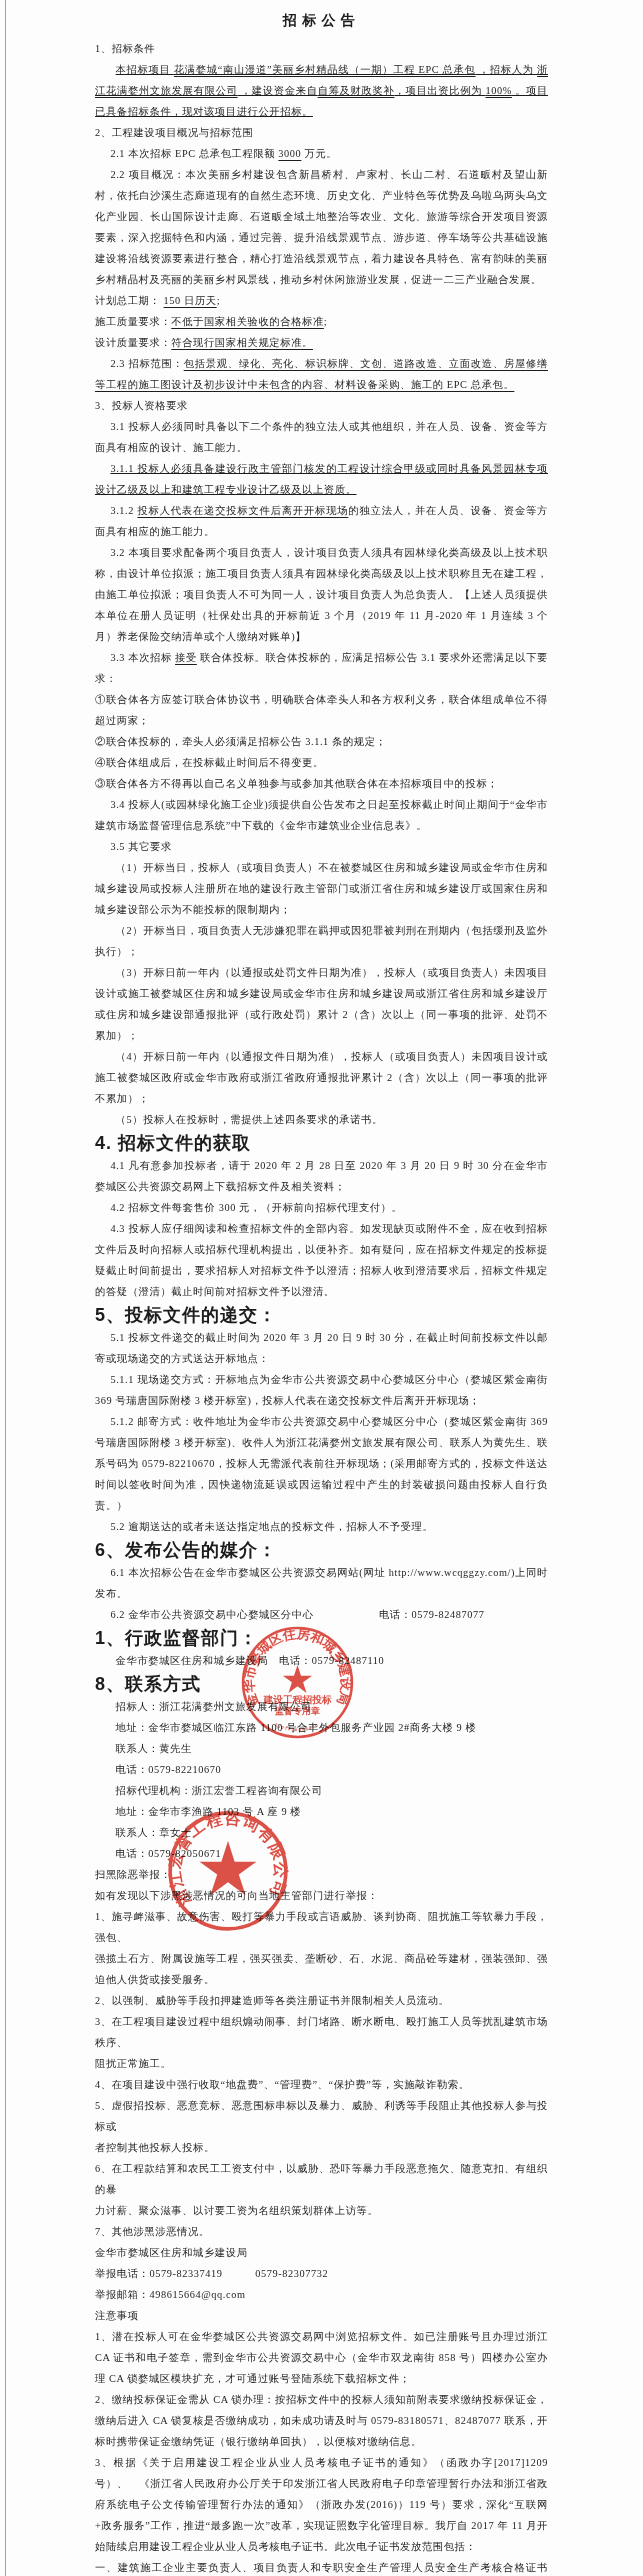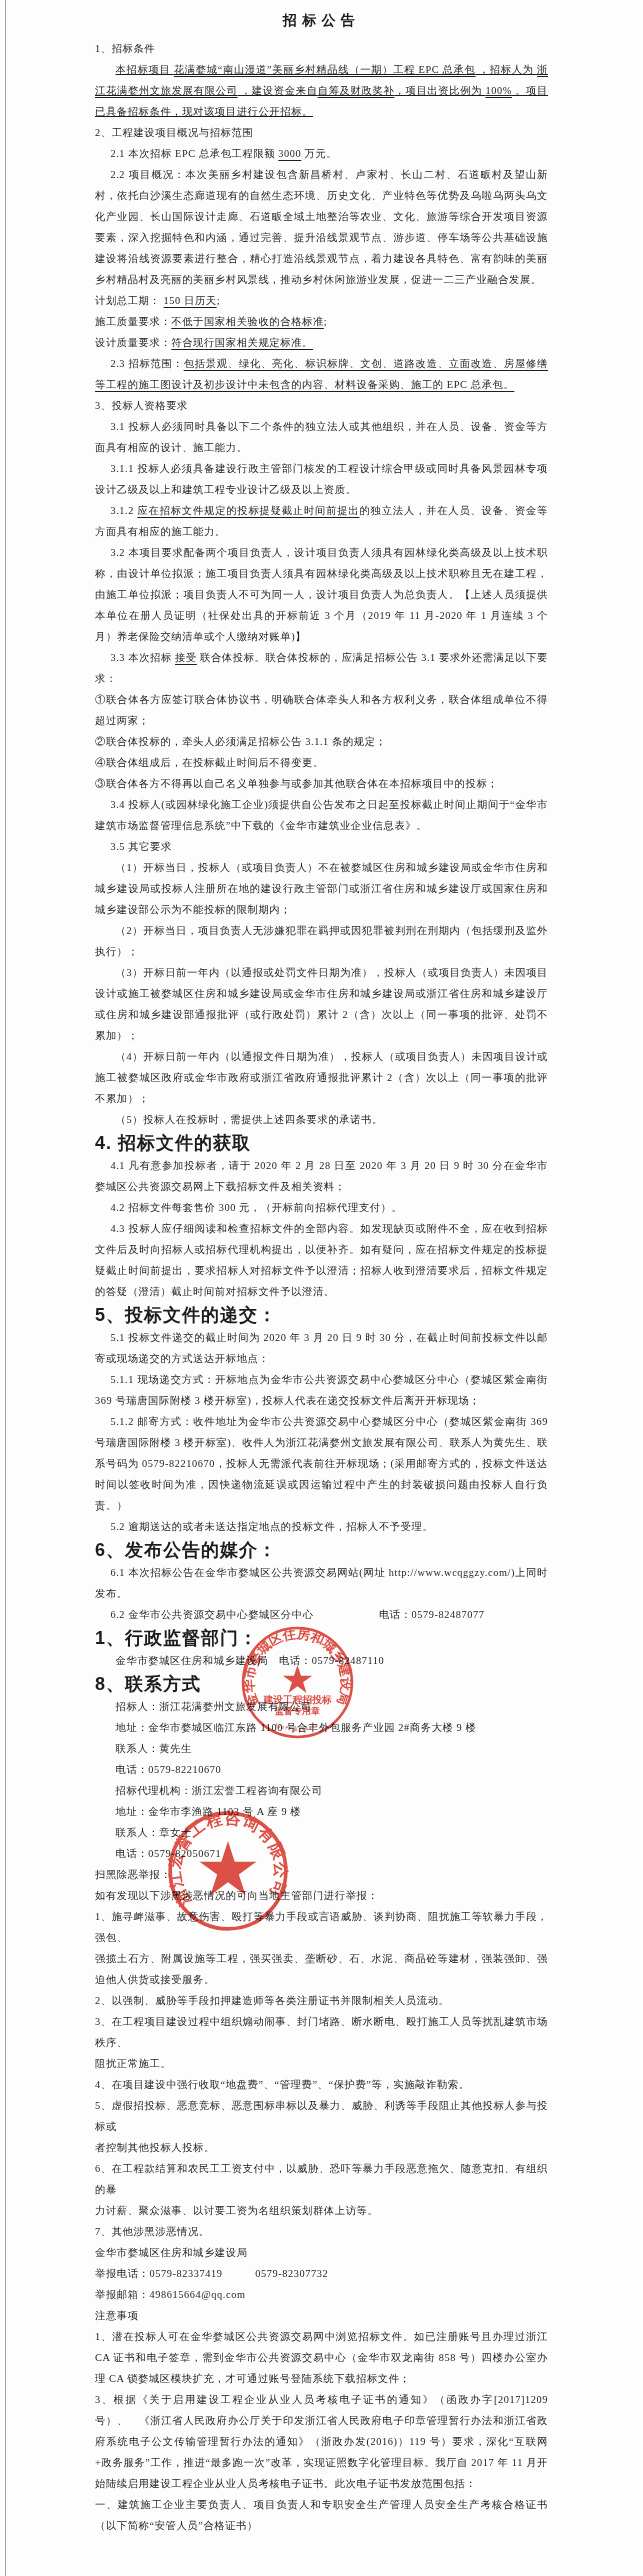--- a/index.html
+++ b/index.html
@@ -46,22 +46,22 @@
       <p class="p" style="text-indent: 2em; text-decoration: underline;"><span>本招标项目 </span><span class="u">花满婺城“南山漫道”美丽乡村精品线（一期）工程 EPC 总承包</span><span> ，招标人为 </span><span class="u">浙江花满婺州文旅发展有限公司</span><span> ，建设资金来自</span><span class="u">自筹及财政奖补</span><span>，项目出资比例为 </span><span class="u">100%</span><span> 。项目已具备招标条件，现对该项目进行公开招标。</span></p>
       <p class="s"><span>2、工程建设项目概况与招标范围</span></p>
       <p class="p" style="text-indent: 1.5em;"><span>2.1 本次招标 EPC 总承包工程限额 </span><span class="u">3000</span><span> 万元。</span></p>
       <p class="p" style="text-indent: 1.5em;"><span>2.2 项目概况：本次美丽乡村建设包含新昌桥村、卢家村、长山二村、石道畈村及望山新村，依托白沙溪生态廊道现有的自然生态环境、历史文化、产业特色等优势及乌啦乌两头乌文化产业园、长山国际设计走廊、石道畈全域土地整治等农业、文化、旅游等综合开发项目资源要素，深入挖掘特色和内涵，通过完善、提升沿线景观节点、游步道、停车场等公共基础设施建设将沿线资源要素进行整合，精心打造沿线景观节点，着力建设各具特色、富有韵味的美丽乡村精品村及亮丽的美丽乡村风景线，推动乡村休闲旅游业发展，促进一二三产业融合发展。</span></p>
       <p class="p"><span>计划总工期： </span><span class="u">150 日历天</span><span>;</span></p>
       <p class="p"><span>施工质量要求：</span><span class="u">不低于国家相关验收的合格标准</span><span>;</span></p>
       <p class="p"><span>设计质量要求：</span><span class="u">符合现行国家相关规定标准。</span></p>
       <p class="p" style="text-indent: 1.5em;"><span>2.3 招标范围：</span><span class="u">包括景观、绿化、亮化、标识标牌、文创、道路改造、立面改造、房屋修缮等工程的施工图设计及初步设计中未包含的内容、材料设备采购、施工的 EPC 总承包。</span></p>
       <p class="s"><span>3、投标人资格要求</span></p>
       <p class="p" style="text-indent: 1.5em;"><span>3.1 投标人必须同时具备以下二个条件的独立法人或其他组织，并在人员、设备、资金等方面具有相应的设计、施工能力。</span></p>
-      <p class="p" style="text-indent: 1.5em;"><span>3.1.1 投标人必须具备建设行政主管部门核发的工程设计综合甲级或同时具备风景园林专项设计乙级及以上和建筑工程专业设计乙级及以上资质。</span></p>
-      <p class="p" style="text-indent: 1.5em;"><span>3.1.2 </span><span class="u">应在招标文件规定的投标提疑截止时间前提出</span><span>的独立法人，并在人员、设备、资金等方面具有相应的施工能力。</span></p>
+      <p class="p" style="text-indent: 1.5em; text-decoration: underline;"><span>3.1.1 投标人必须具备建设行政主管部门核发的工程设计综合甲级或同时具备风景园林专项设计乙级及以上和建筑工程专业设计乙级及以上资质。</span></p>
+      <p class="p" style="text-indent: 1.5em;"><span>3.1.2 </span><span class="u">投标人代表在递交投标文件后离开开标现场</span><span>的独立法人，并在人员、设备、资金等方面具有相应的施工能力。</span></p>
       <p class="p" style="text-indent: 1.5em;"><span>3.2 本项目要求配备两个项目负责人，设计项目负责人须具有园林绿化类高级及以上技术职称，由设计单位拟派；施工项目负责人须具有园林绿化类高级及以上技术职称且无在建工程，由施工单位拟派；项目负责人不可为同一人，设计项目负责人为总负责人。【上述人员须提供本单位在册人员证明（社保处出具的开标前近 3 个月（2019 年 11 月-2020 年 1 月连续 3 个月）养老保险交纳清单或个人缴纳对账单)】</span></p>
       <p class="p" style="text-indent: 1.5em;"><span>3.3 本次招标 </span><span class="u">接受</span><span> 联合体投标。联合体投标的，应满足招标公告 3.1 要求外还需满足以下要求：</span></p>
       <p class="p"><span>①联合体各方应签订联合体协议书，明确联合体牵头人和各方权利义务，联合体组成单位不得超过两家；</span></p>
       <p class="p"><span>②联合体投标的，牵头人必须满足招标公告 3.1.1 条的规定；</span></p>
       <p class="p"><span>④联合体组成后，在投标截止时间后不得变更。</span></p>
       <p class="p"><span>③联合体各方不得再以自己名义单独参与或参加其他联合体在本招标项目中的投标；</span></p>
       <p class="p" style="text-indent: 1.5em;"><span>3.4 投标人(或园林绿化施工企业)须提供自公告发布之日起至投标截止时间止期间于“金华市建筑市场监督管理信息系统”中下载的《金华市建筑业企业信息表》。</span></p>
       <p class="p" style="text-indent: 1.5em;"><span>3.5 其它要求</span></p>
       <p class="p" style="text-indent: 2em;"><span>（1）开标当日，投标人（或项目负责人）不在被婺城区住房和城乡建设局或金华市住房和城乡建设局或投标人注册所在地的建设行政主管部门或浙江省住房和城乡建设厅或国家住房和城乡建设部公示为不能投标的限制期内；</span></p>
       <p class="p" style="text-indent: 2em;"><span>（2）开标当日，项目负责人无涉嫌犯罪在羁押或因犯罪被判刑在刑期内（包括缓刑及监外执行）；</span></p>
@@ -102,20 +102,21 @@
       <p class="p"><span>5、虚假招投标、恶意竞标、恶意围标串标以及暴力、威胁、利诱等手段阻止其他投标人参与投标或</span></p>
       <p class="p"><span>者控制其他投标人投标。</span></p>
       <p class="p"><span>6、在工程款结算和农民工工资支付中，以威胁、恐吓等暴力手段恶意拖欠、随意克扣、有组织的暴</span></p>
       <p class="p"><span>力讨薪、聚众滋事、以讨要工资为名组织策划群体上访等。</span></p>
       <p class="p"><span>7、其他涉黑涉恶情况。</span></p>
       <p class="p"><span>金华市婺城区住房和城乡建设局</span></p>
       <p class="p"><span>举报电话：0579-82337419　　　0579-82307732</span></p>
       <p class="p"><span>举报邮箱：498615664@qq.com</span></p>
       <p class="p"><span>注意事项</span></p>
       <p class="p"><span>1、潜在投标人可在金华婺城区公共资源交易网中浏览招标文件。如已注册账号且办理过浙江 CA 证书和电子签章，需到金华市公共资源交易中心（金华市双龙南街 858 号）四楼办公室办理 CA 锁婺城区模块扩充，才可通过账号登陆系统下载招标文件；</span></p>
+      <p class="p"><span>2、缴纳投标保证金需从 CA 锁办理：按招标文件中的投标人须知前附表要求缴纳投标保证金，缴纳后进入 CA 锁复核是否缴纳成功，如未成功请及时与 0579-83180571、82487077 联系，开标时携带保证金缴纳凭证（银行缴纳单回执），以便核对缴纳信息。</span></p>
       <p class="p"><span>3、根据《关于启用建设工程企业从业人员考核电子证书的通知》（函政办字[2017]1209 号）、　《浙江省人民政府办公厅关于印发浙江省人民政府电子印章管理暂行办法和浙江省政府系统电子公文传输管理暂行办法的通知》（浙政办发(2016)）119 号）要求，深化“互联网+政务服务”工作，推进“最多跑一次”改革，实现证照数字化管理目标。我厅自 2017 年 11 月开始陆续启用建设工程企业从业人员考核电子证书。此次电子证书发放范围包括：</span></p>
       <p class="p"><span>一、建筑施工企业主要负责人、项目负责人和专职安全生产管理人员安全生产考核合格证书（以下简称“安管人员”合格证书）</span></p>
     </div>
 
   <div class="stamp stamp-bureau">
     <svg width="115" height="115" viewBox="0 0 224 224">
       <circle cx="112" cy="112" r="106" fill="none" stroke="#d9372b" stroke-width="5"></circle>
       <path id="ringA" d="M 37.5 155 A 86 86 0 1 1 186.5 155" fill="none"></path>
       <path id="serialA" d="M 67.4 195.9 A 95 95 0 0 0 156.6 195.9" fill="none"></path>
       <polygon fill="#d9372b" points="112,78 118.8,98.7 140.5,98.7 122.9,111.6 129.6,132.3 112,119.5 94.4,132.3 101.1,111.6 83.5,98.7 105.2,98.7"></polygon>

